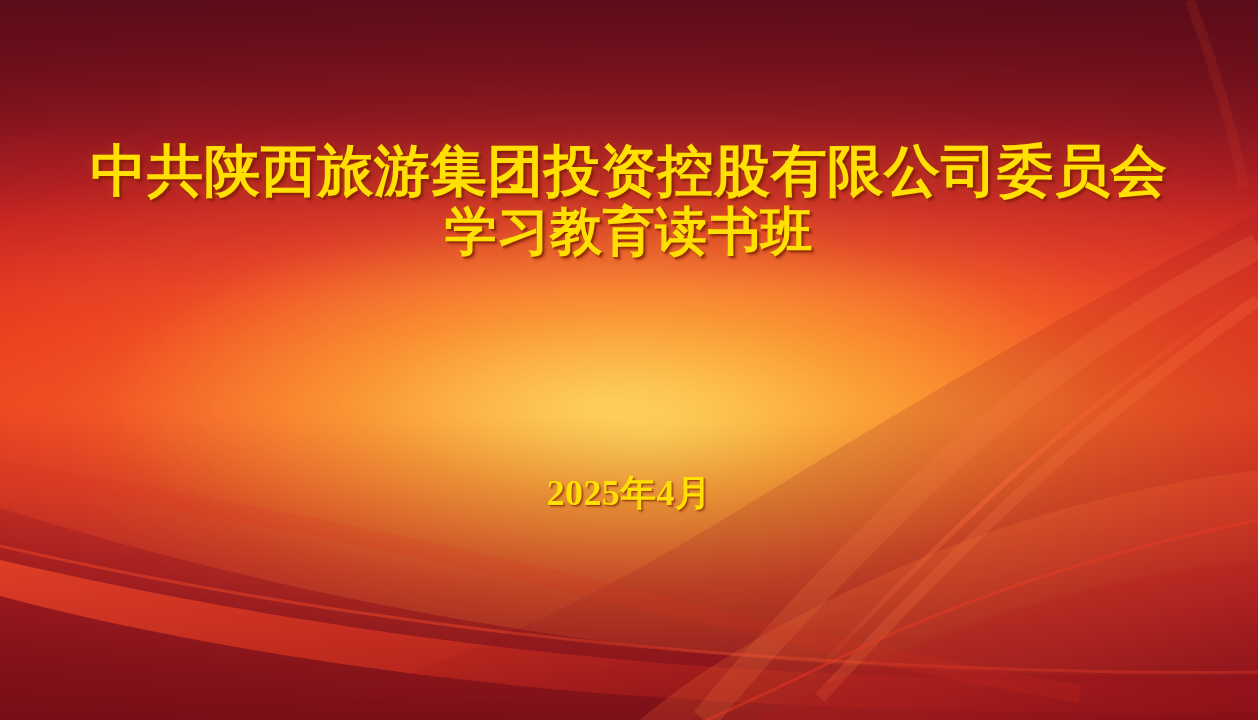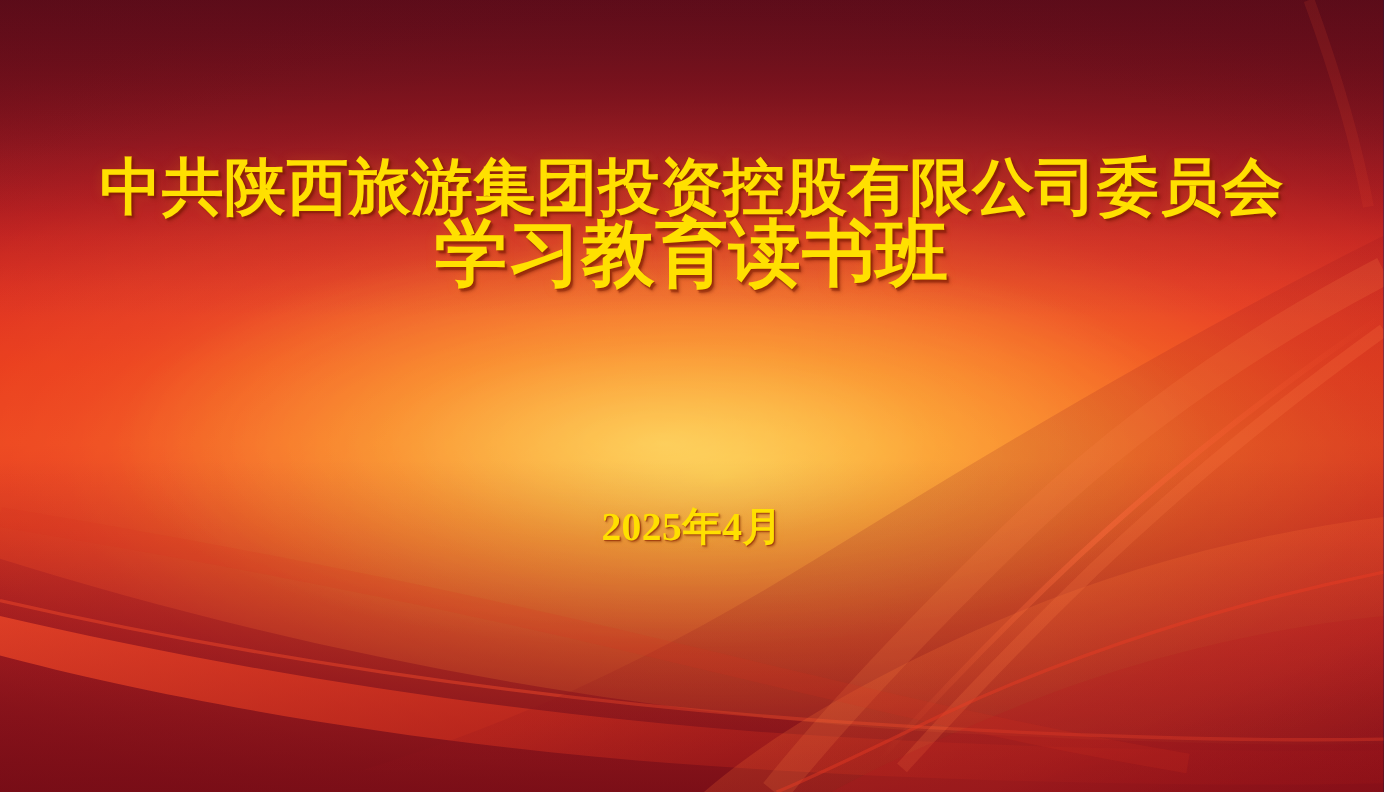--- a/index.html
+++ b/index.html
@@ -121,27 +121,27 @@
     white-space: nowrap;
     text-shadow:
        1px 1px 0   rgba(150,40,0,.55),
        2px 2px 1px rgba(120,24,0,.45),
        3px 3px 3px rgba(96,14,4,.34),
        0 0 12px    rgba(255,176,0,.16);
   }
 
   #title-line-1 { font-size: 56px; line-height: 62px; }
   #title-line-2 { font-size: 54px; line-height: 60px; }
-  #title-line-3 { font-size: 66px; line-height: 60px; }
+  #title-line-3 { font-size: 52px; line-height: 60px; }
 
   #date-line {
     position: absolute;
     left: 0;
     right: 0;
-    top: 458px;
+    top: 472px;
     text-align: center;
     color: #ffe000;
     font-size: 36px;
     line-height: 42px;
     font-weight: bold;
     letter-spacing: .01em;
     white-space: nowrap;
     text-shadow:
        1px 1px 0   rgba(150,40,0,.55),
        2px 2px 2px rgba(110,20,0,.40),

